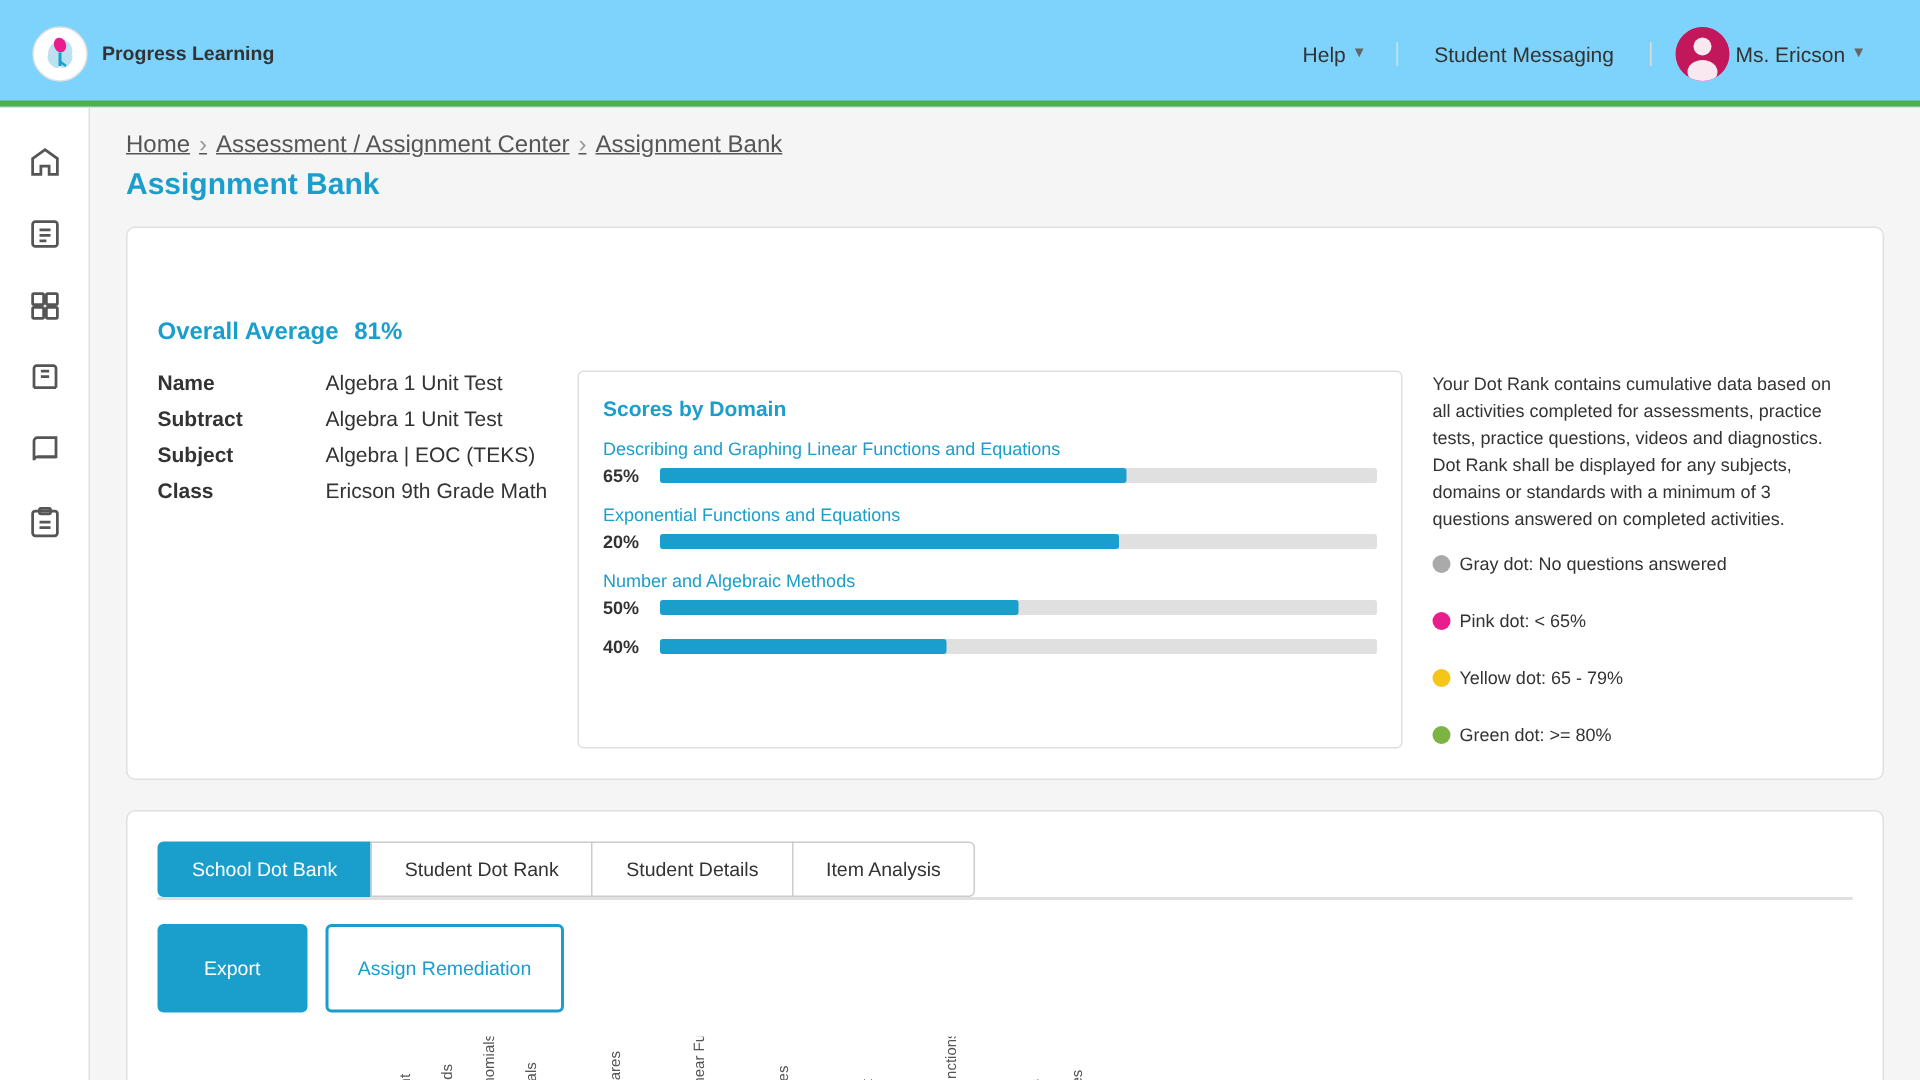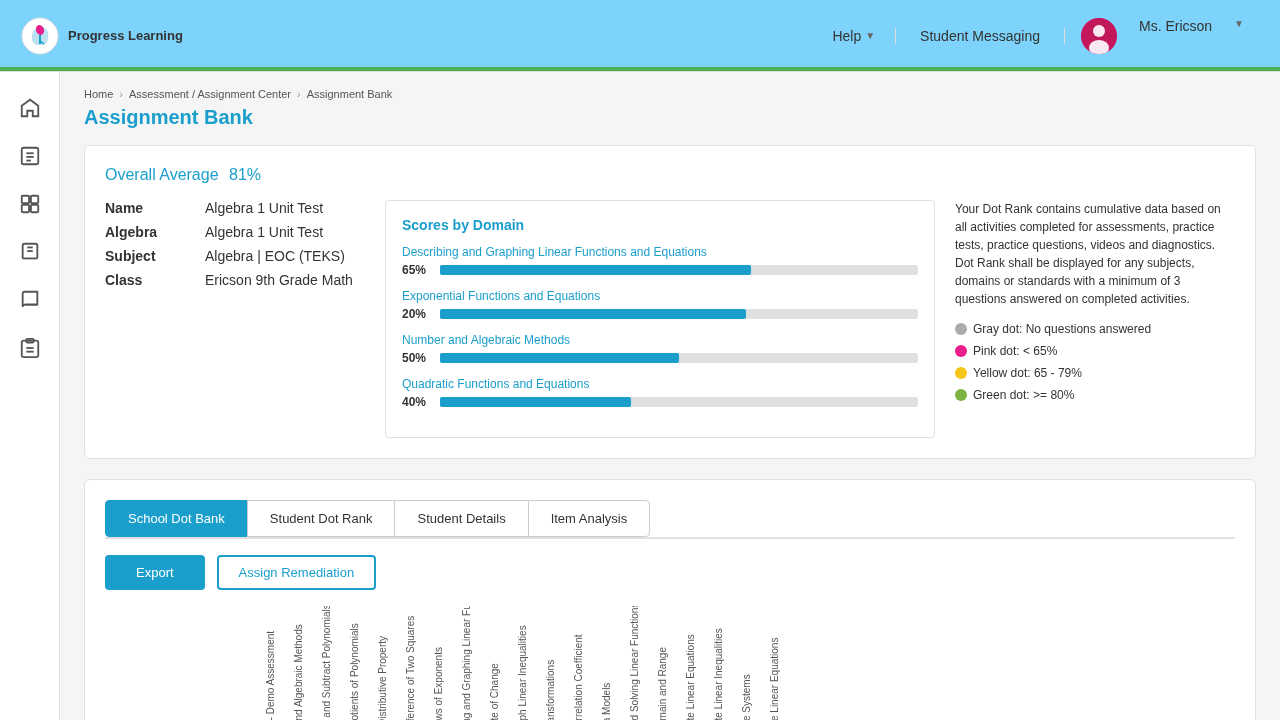--- a/index.html
+++ b/index.html
@@ -24,21 +24,21 @@
       margin-left: auto; display: flex; align-items: center; gap: 0;
     }
     .nav-help {
       display: flex; align-items: center; gap: 4px; padding: 0 20px;
       border-right: 1px solid #ddd; cursor: pointer; font-size: 14px; color: #333;
     }
     .nav-messaging {
       padding: 0 24px; border-right: 1px solid #ddd; cursor: pointer; font-size: 14px; color: #333;
     }
     .nav-user {
-      display: flex; gap: 22px; padding: 0 16px; cursor: pointer;
+      display: flex; align-items: center; gap: 4px; padding: 0 16px; cursor: pointer;
     }
     .user-avatar {
       width: 36px; height: 36px; border-radius: 50%; background: #e91e8c;
       display: flex; align-items: center; justify-content: center; overflow: hidden;
     }
     .user-name { font-size: 14px; color: #333; }
     .user-bar {
       width: 100%; height: 4px; background: #4caf50; position: absolute; bottom: 0; left: 0;
     }
     .chevron-down { font-size: 10px; color: #666; }
@@ -56,61 +56,61 @@
       color: #666; font-size: 18px;
     }
 
     
     .main-content {
       flex: 1; padding: 16px 24px; overflow-x: hidden;
     }
 
     
     .breadcrumb {
-      display: flex; align-items: center; gap: 6px; font-size: 11px; color: #555; margin-bottom: 6px;
+      display: flex; align-items: center; gap: 6px; font-size: 16px; color: #555; margin-bottom: 6px; text-decoration: underline;
     }
     .breadcrumb a { color: #555; text-decoration: none; }
     .breadcrumb .separator { color: #999; }
     .page-title { font-size: 20px; font-weight: bold; color: #1a9ecc; margin-bottom: 16px; }
 
     
     .overall-card {
       background: #fff; border: 1px solid #e0e0e0; border-radius: 6px;
       padding: 20px; margin-bottom: 20px;
     }
     .overall-header {
-      font-size: 16px; font-weight: 400; color: #333; margin-bottom: 16px;
+      font-size: 16px; font-weight: 700; color: #333; margin-bottom: 16px; margin-top: 41px;
     }
     .overall-header span { color: #1a9ecc; }
     .overall-grid { display: flex; gap: 20px; }
 
     
     .meta-table { min-width: 260px; }
-    .meta-row { display: flex; margin-bottom: 8px; gap: 20px; }
+    .meta-row { display: flex; margin-bottom: 8px; gap: 32px; }
     .meta-label { font-weight: 600; color: #333; min-width: 80px; }
     .meta-value { color: #333; }
 
     
     .scores-panel {
       flex: 1; border: 1px solid #e0e0e0; border-radius: 4px; padding: 16px;
     }
     .scores-title { font-size: 14px; font-weight: 600; color: #1a9ecc; margin-bottom: 12px; }
     .domain-row { margin-bottom: 12px; }
     .domain-name { font-size: 12px; color: #1a9ecc; margin-bottom: 4px; }
     .bar-row { display: flex; align-items: center; gap: 8px; }
     .bar-pct { font-size: 12px; font-weight: 600; min-width: 30px; }
     .bar-track { flex: 1; height: 10px; background: #e0e0e0; border-radius: 2px; }
     .bar-fill { height: 100%; background: #1a9ecc; border-radius: 2px; }
 
     
     .dotrank-info {
       max-width: 280px; font-size: 12px; color: #333; line-height: 1.5;
     }
     .dotrank-info p { margin-bottom: 12px; }
-    .dot-legend { display: flex; flex-direction: column; gap: 4px; }
+    .dot-legend { display: flex; flex-direction: column; gap: 20px; }
     .dot-item { display: flex; align-items: center; gap: 6px; }
     .dot { width: 12px; height: 12px; border-radius: 50%; }
     .dot-gray { background: #aaa; }
     .dot-pink { background: #e91e8c; }
     .dot-yellow { background: #f5c518; }
     .dot-green { background: #7cb342; }
 
     
     .tabs-section {
       background: #fff; border: 1px solid #e0e0e0; border-radius: 6px; padding: 20px;
@@ -128,21 +128,21 @@
     }
     .tab:first-child { border-radius: 4px 0 0 4px; }
     .tab:last-child { border-radius: 0 4px 4px 0; }
 
     .action-row { display: flex; gap: 12px; margin-bottom: 16px; }
     .btn-export {
       padding: 8px 31px; background: #1a9ecc; color: #fff; border: none;
       border-radius: 4px; cursor: pointer; font-size: 13px;
     }
     .btn-remediation {
-      padding: 8px 20px; background: #fff; color: #1a9ecc; border: 2px solid #1a9ecc;
+      padding: 20px 20px; background: #fff; color: #1a9ecc; border: 2px solid #1a9ecc;
       border-radius: 4px; cursor: pointer; font-size: 13px;
     }
 
     
     .rotated-headers-area {
       display: flex; overflow-x: hidden; padding-left: 0;
       height: 120px; align-items: flex-end; position: relative;
     }
     .rotated-labels {
       display: flex; gap: 0; padding-left: 160px;
@@ -265,21 +265,21 @@
       </div>
 
       <div class="overall-grid">
 
         <div class="meta-table">
           <div class="meta-row">
             <span class="meta-label">Name</span>
             <span class="meta-value">Algebra 1 Unit Test</span>
           </div>
           <div class="meta-row">
-            <span class="meta-label">Algebra</span>
+            <span class="meta-label">Subtract</span>
             <span class="meta-value">Algebra 1 Unit Test</span>
           </div>
           <div class="meta-row">
             <span class="meta-label">Subject</span>
             <span class="meta-value">Algebra | EOC (TEKS)</span>
           </div>
           <div class="meta-row">
             <span class="meta-label">Class</span>
             <span class="meta-value">Ericson 9th Grade Math</span>
           </div>
@@ -309,21 +309,20 @@
               <div class="domain-row">
     <div class="domain-name">Number and Algebraic Methods</div>
     <div class="bar-row">
       <span class="bar-pct">50%</span>
       <div class="bar-track">
         <div class="bar-fill" style="width:50%"></div>
       </div>
     </div>
   </div>
               <div class="domain-row">
-    <div class="domain-name">Quadratic Functions and Equations</div>
     <div class="bar-row">
       <span class="bar-pct">40%</span>
       <div class="bar-track">
         <div class="bar-fill" style="width:40%"></div>
       </div>
     </div>
   </div>
             </div>
         </div>
 

